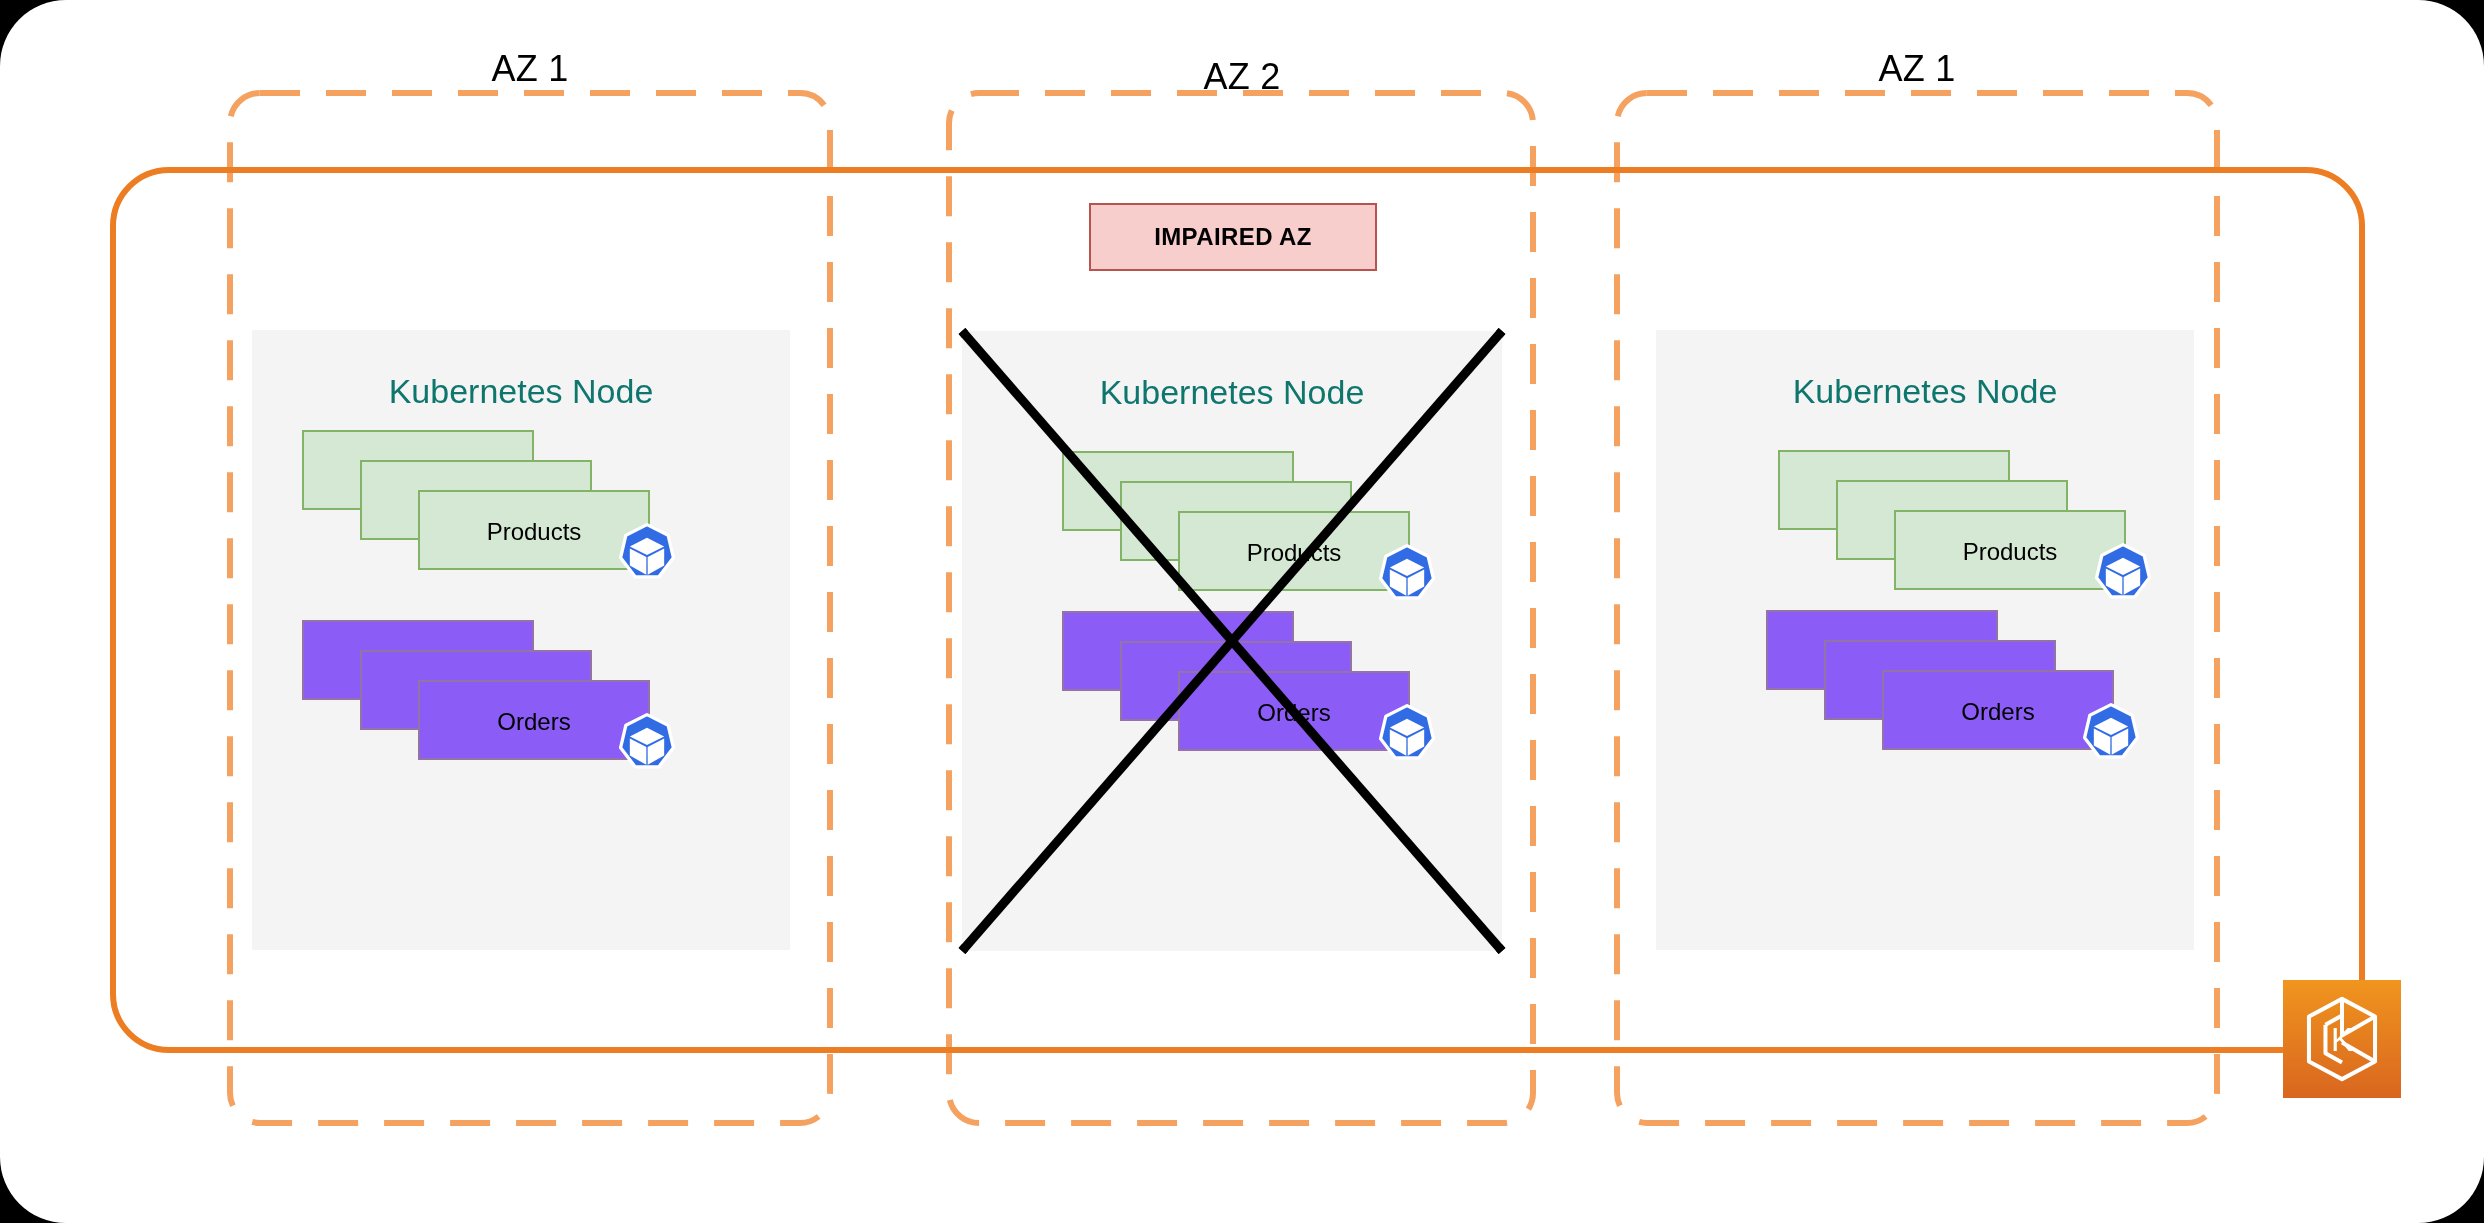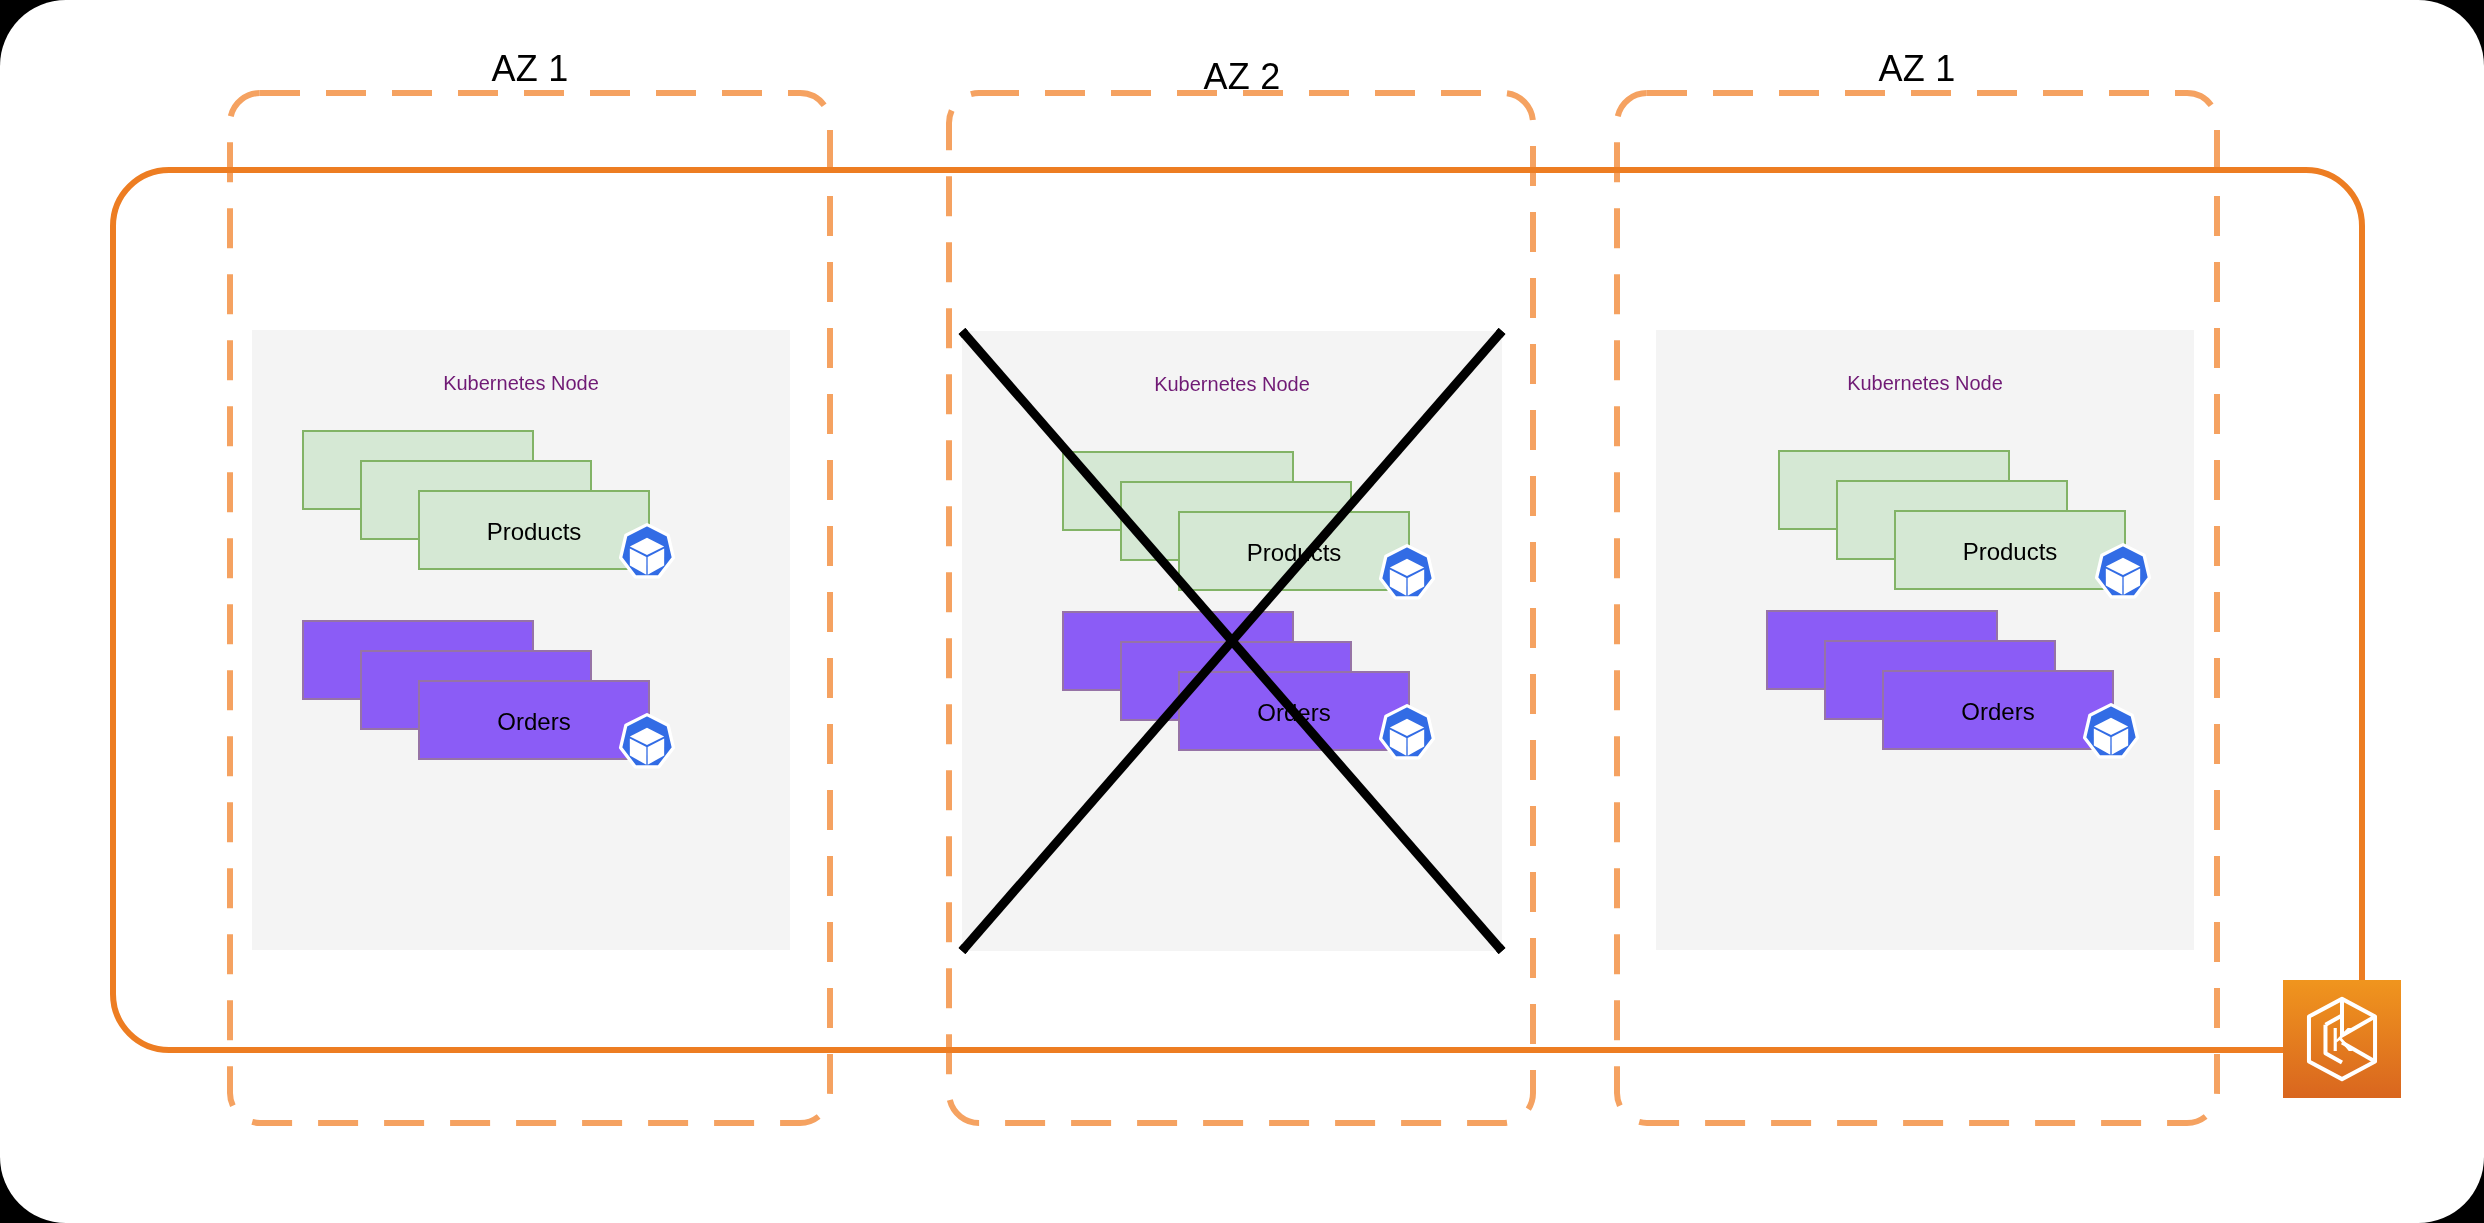--- a/index.html
+++ b/index.html
@@ -39,22 +39,22 @@
     letter-spacing: 0.2px;
   }
   .node-box {
     position: absolute;
     background: #f4f4f4;
   }
   .node-title {
     position: absolute;
     width: 100%;
     text-align: center;
-    font-size: 20px;
-    color: #701a75;
+    font-size: 34px;
+    color: #0f766e;
     white-space: nowrap;
   }
   .pod-stack {
     position: absolute;
   }
   .pod-card {
     position: absolute;
     box-sizing: border-box;
     border-width: 2px;
     border-style: solid;
@@ -150,20 +150,23 @@
     <svg class="k8s-icon" style="left:362px; top:382px;" viewBox="0 0 100 100">
       <polygon points="50,4 82,20 90,54 68,83 32,83 10,54 18,20" fill="#326CE5" stroke="#ffffff" stroke-width="5" stroke-linejoin="round"></polygon>
       <polygon points="50,24 76,37 50,50 24,37" fill="#ffffff"></polygon>
       <polygon points="24,40 49,53 49,80 24,66" fill="#ffffff"></polygon>
       <polygon points="51,53 76,40 76,66 51,80" fill="#ffffff"></polygon>
     </svg>
   </div>
 
   <div class="az-label" style="left:1142px; top:56px; width:200px;">AZ 2</div>
 
+  <div class="impaired-badge" style="left:1089px; top:203px; width:288px; height:68px;">
+    <span>IMPAIRED AZ</span>
+  </div>
 
   <div class="node-box" style="left:962px; top:331px; width:540px; height:620px;">
     <div class="node-title" style="top:42px;">Kubernetes Node</div>
 
     <div class="pod-stack" style="left:100px; top:120px; width:310px; height:140px;">
       <div class="pod-card green" style="left:0px; top:0px; width:232px; height:80px;"></div>
       <div class="pod-card green" style="left:58px; top:30px; width:232px; height:80px;"></div>
       <div class="pod-card green" style="left:116px; top:60px; width:232px; height:80px;">
         <div class="pod-label" style="top:26px;">Products</div>
       </div>

